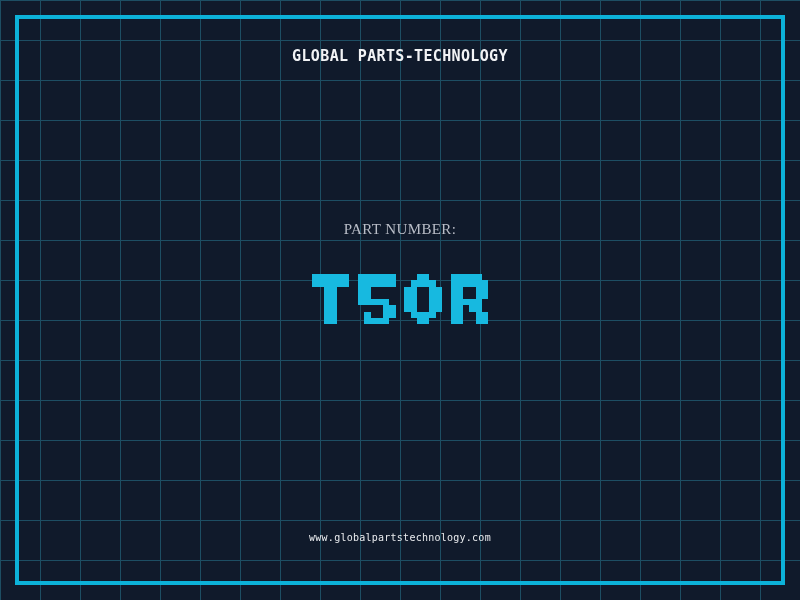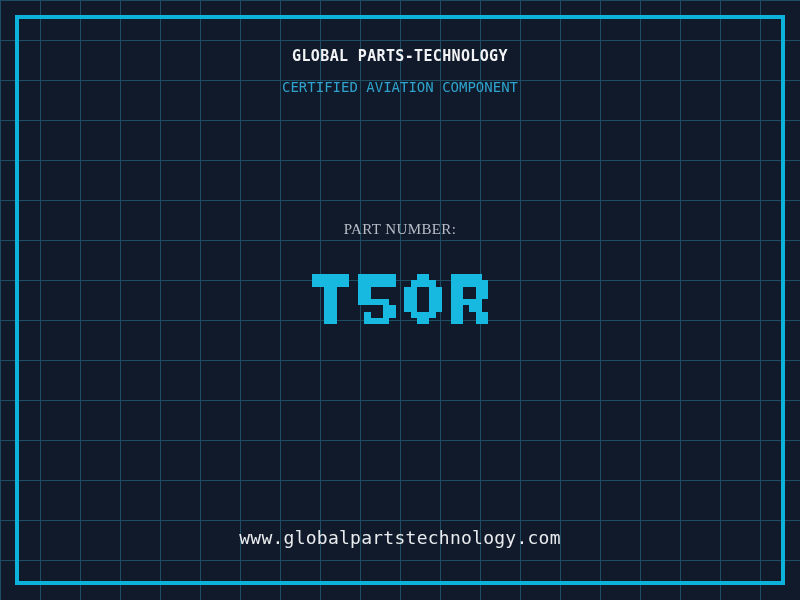--- a/index.html
+++ b/index.html
@@ -38,33 +38,32 @@
   }
   .part-label{
     top:220px;font-size:15px;line-height:18px;
     letter-spacing:0.4px;color:var(--label-text);font-family:Liberation Serif, serif;
   }
   .part-value{
     position:absolute;top:274px;left:50%;transform:translateX(-50%);
     height:50px;
   }
   .footer{
-    top:530px;font-size:18px;line-height:16px;
+    top:530px;font-size:10px;line-height:16px;
     letter-spacing:0.25px;color:var(--footer-text);
   }
 </style>
 </head>
 <body>
 
 <div class="plate">
   <div class="frame"></div>
 
   <div class="txt title">GLOBAL PARTS-TECHNOLOGY</div>
 
-  <div class="txt subtitle">CERTIFIED AVIATION COMPONENT</div>
 
   <div class="txt part-label">PART NUMBER:</div>
 
   <div class="part-value">
     <svg viewBox="0 0 176.25 50" width="176.25" height="50">
         <g fill="#17b9e0" shape-rendering="crispEdges">
           <rect x="0" y="0" width="37.5" height="6.31"></rect>
           <rect x="0" y="6.25" width="37.5" height="6.31"></rect>
           <rect x="12.5" y="12.5" width="12.5" height="6.31"></rect>
           <rect x="12.5" y="18.75" width="12.5" height="6.31"></rect>

